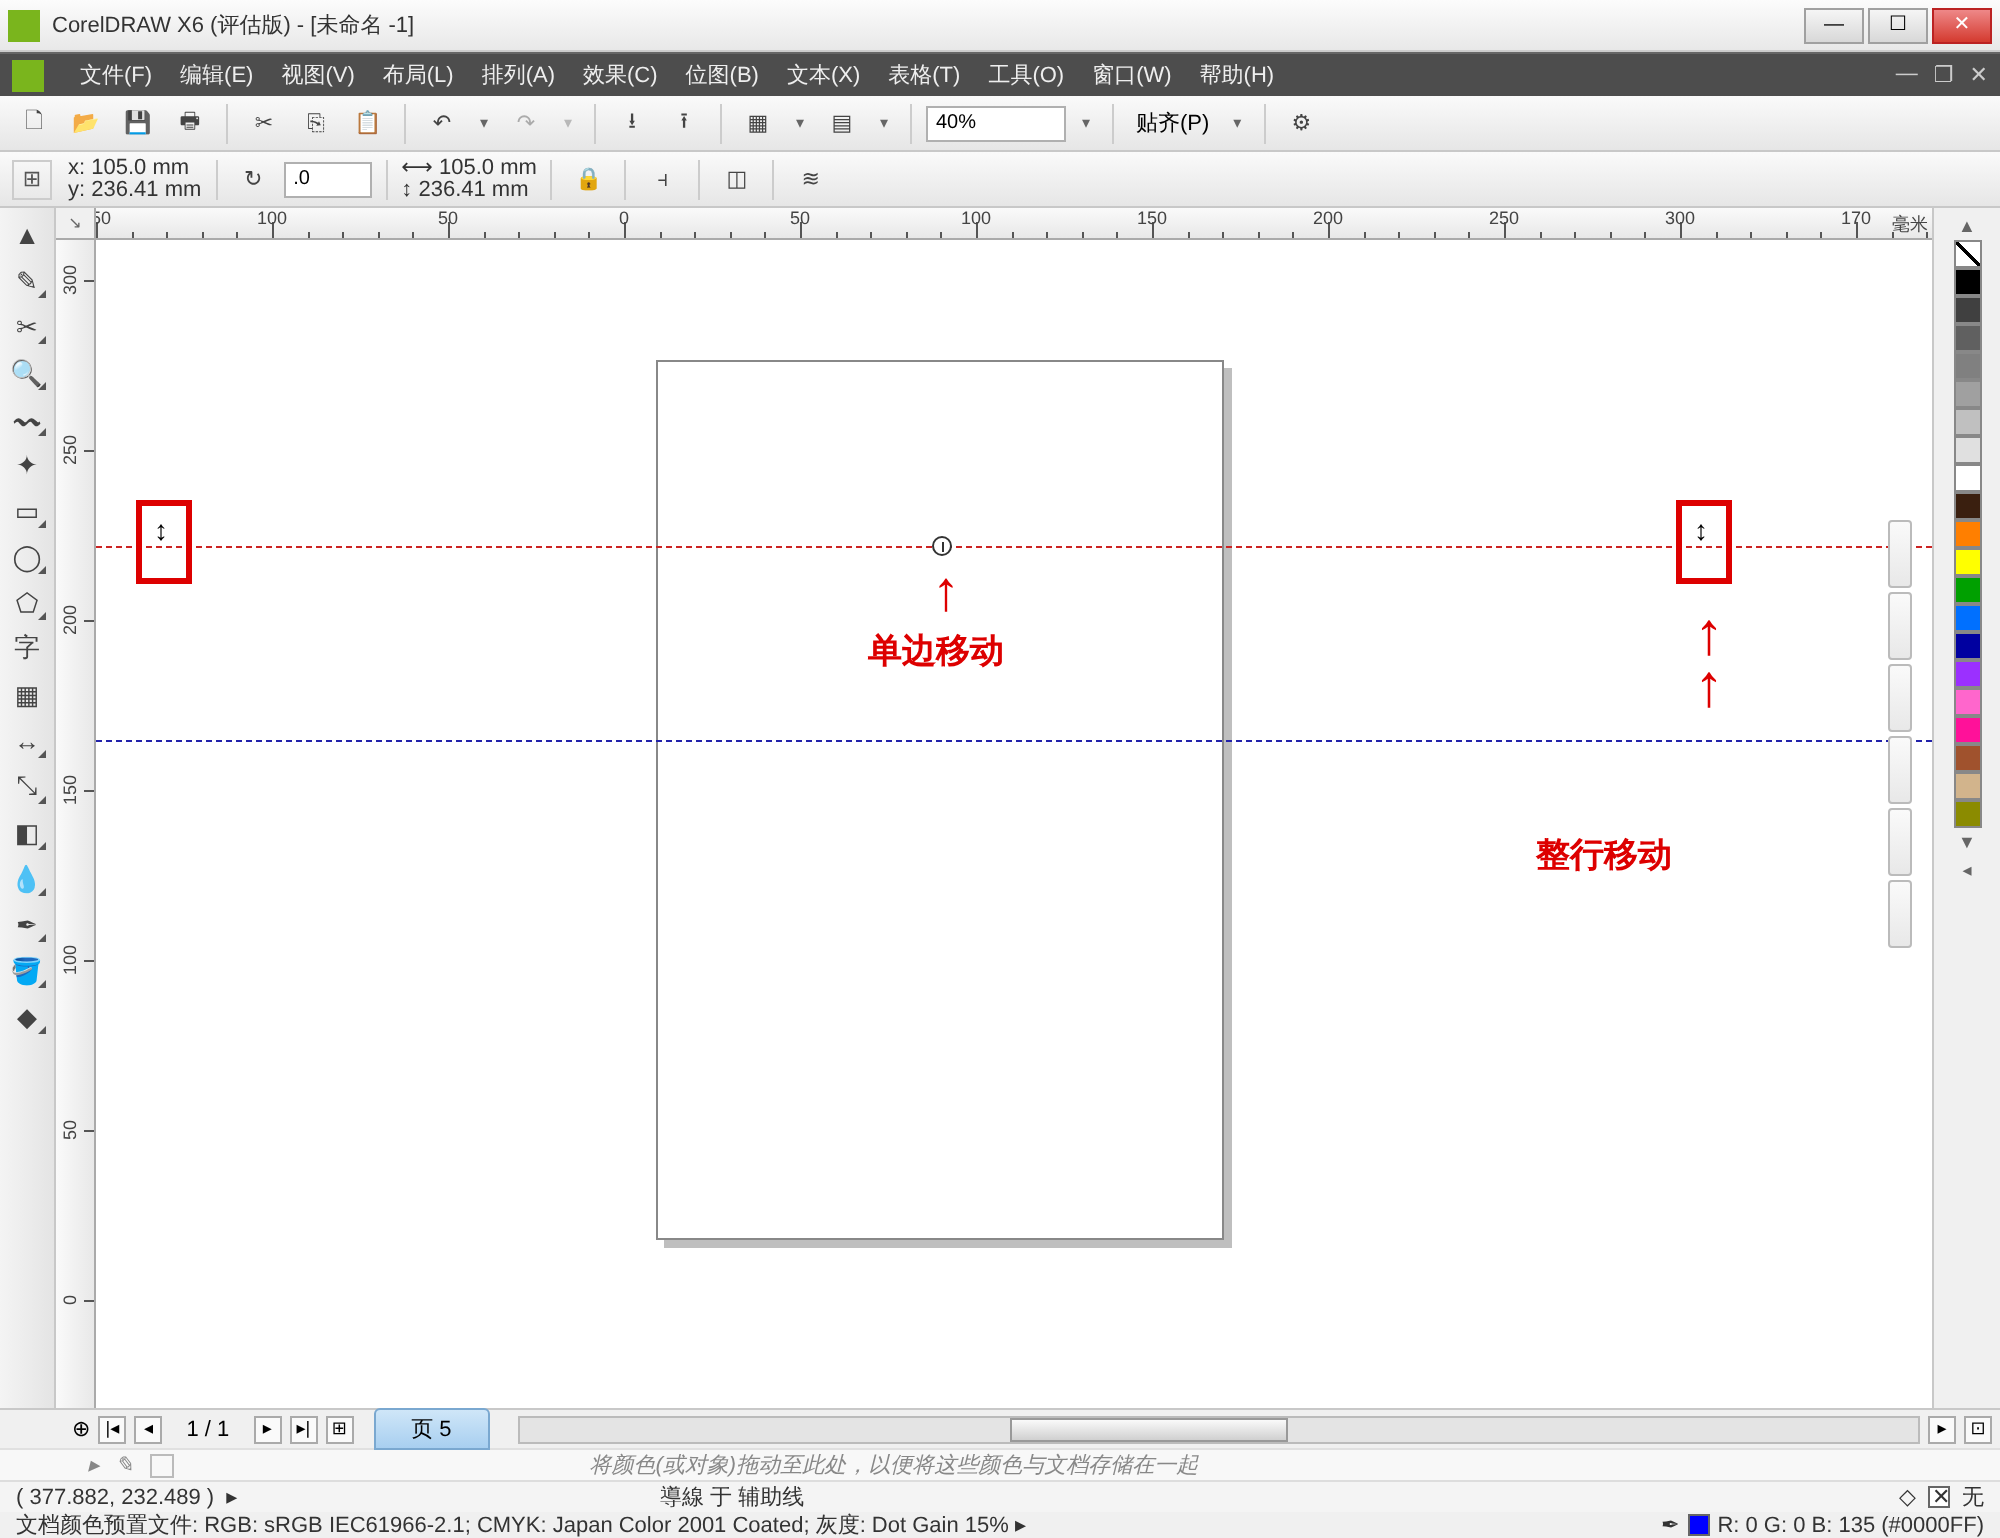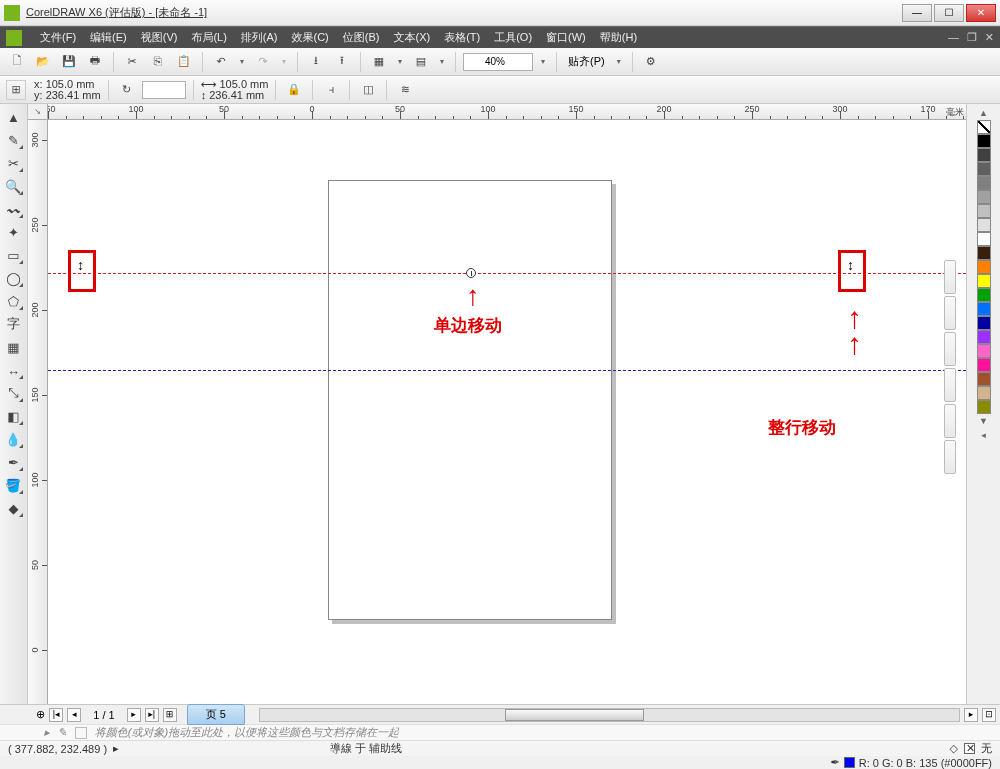--- a/index.html
+++ b/index.html
@@ -1,35 +1,35 @@
 <!DOCTYPE html>
 <html><head>
 <meta charset="utf-8">
 <style>
 * { margin: 0; padding: 0; box-sizing: border-box; font-family: "Microsoft YaHei", Tahoma, sans-serif; font-size: 11px; }
 body { background: #fff; width: 1000px; height: 769px; overflow: hidden; position: relative; }
 
 
 .title-bar { height: 26px; background: linear-gradient(#fcfcfc,#e8e8e8); border-bottom: 1px solid #ccc; display: flex; align-items: center; padding: 0 4px; }
 .title-bar .app-icon { width: 16px; height: 16px; background: #7ab51d; margin-right: 6px; }
-.title-bar .title { color: #333; text-decoration: underline; }
+.title-bar .title { color: #333; }
 .win-controls { margin-left: auto; display: flex; gap: 2px; }
 .win-btn { width: 30px; height: 18px; border: 1px solid #a0a0a0; background: linear-gradient(#f5f5f5,#d8d8d8); text-align: center; line-height: 15px; font-size: 10px; }
 .win-btn.close { background: linear-gradient(#e88,#d43a2f); color: #fff; border-color: #b22; }
 
 
 .menu-bar { height: 22px; background: #4d4d4d; display: flex; align-items: center; padding: 0 6px; color: #eee; gap: 14px; border-top: 1px solid #666; }
 .menu-bar .app-icon { width: 16px; height: 16px; background: #7ab51d; margin-right: 4px; }
 .menu-right { margin-left: auto; display: flex; gap: 8px; color: #ccc; font-size: 12px; }
 
 
 .toolbar { height: 28px; background: linear-gradient(#fafafa,#e6e6e6); border-bottom: 1px solid #c8c8c8; display: flex; align-items: center; padding: 0 6px; gap: 4px; }
 .tb-btn { width: 22px; height: 22px; display: flex; align-items: center; justify-content: center; border: 1px solid transparent; color: #444; }
 .tb-sep { width: 1px; height: 20px; background: #ccc; margin: 0 3px; }
-.tb-input { height: 18px; border: 1px solid #b0b0b0; padding: 0 21px; background: #fff; font-size: 10px; }
+.tb-input { height: 18px; border: 1px solid #b0b0b0; padding: 0 4px; background: #fff; font-size: 10px; }
 .tb-dd { width: 12px; text-align: center; color: #666; font-size: 8px; }
 .coord-box { display: flex; flex-direction: column; font-size: 10px; line-height: 11px; color: #333; }
 .prop-icon { width: 20px; height: 20px; display: inline-flex; align-items: center; justify-content: center; color: #555; border: 1px solid #ccc; margin-right: 4px; }
 
 
 .main { display: flex; height: calc(769px - 26px - 22px - 28px - 28px - 20px - 16px - 16px - 13px); position: relative; }
 .left-tools { width: 28px; background: linear-gradient(90deg,#f4f4f4,#e4e4e4); border-right: 1px solid #c8c8c8; display: flex; flex-direction: column; padding-top: 2px; gap: 1px; align-items: center; }
 .left-tools .tool { width: 22px; height: 22px; display: flex; align-items: center; justify-content: center; font-size: 13px; color: #444; border: 1px solid transparent; position: relative; }
 .left-tools .tool.corner::after { content: ''; position: absolute; right: 1px; bottom: 1px; border: 2px solid transparent; border-bottom-color: #555; border-right-color: #555; }
 .right-panel { width: 34px; display: flex; flex-direction: column; border-left: 1px solid #c8c8c8; }
@@ -359,35 +359,36 @@
     </div>
   <div class="nav-btn">▸</div>
   <div class="nav-btn">⊡</div>
 </div>
 
 <div class="hint-bar">
   <div style="width:28px"></div>
   <span>▸</span>
   <span>✎</span>
   <span style="border:1px solid #bbb;width:12px;height:12px;display:inline-block"></span>
-  <span style="">将颜色(或对象)拖动至此处，以便将这些颜色与文档存储在一起</span>
+  <span style="margin-left:200px">将颜色(或对象)拖动至此处，以便将这些颜色与文档存储在一起</span>
 </div>
 
 <div class="cursor-bar">
   <span>( 377.882, 232.489 )</span>
   <span style="margin-left:6px">▸</span>
   <span class="mid">導線 于 辅助线</span>
   <div class="right">
     <span>◇</span>
     <div class="fill-sw" style="background:#fff;position:relative">
         <span style="position:absolute;left:1px;top:-2px;font-size:11px">✕</span>
       </div>
     <span>无</span>
   </div>
 </div>
 
 <div class="status-bar">
+  <span>文档颜色预置文件: RGB: sRGB IEC61966-2.1; CMYK: Japan Color 2001 Coated; 灰度: Dot Gain 15% ▸</span>
   <div class="right">
     <span>✒</span>
     <div class="fill-sw" style="background:#0000ff"></div>
     <span>R: 0 G: 0 B: 135 (#0000FF)</span>
   </div>
 </div>
 
 </body></html>

